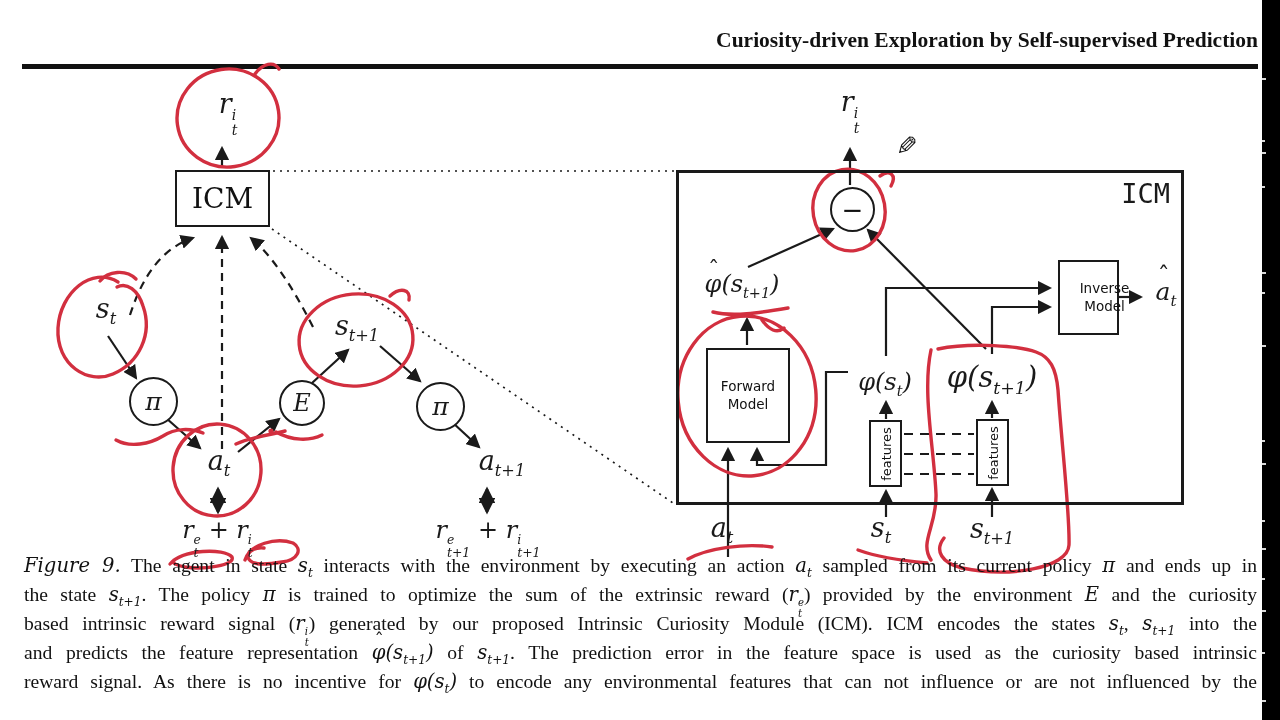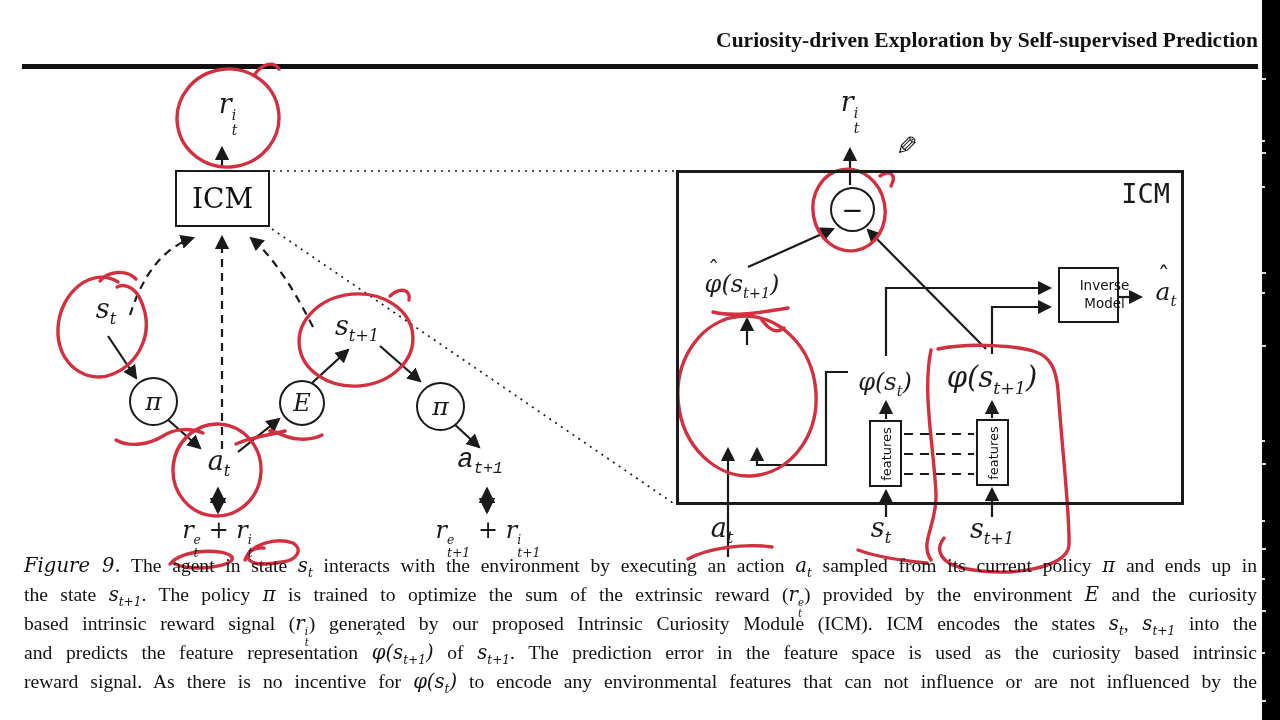--- a/index.html
+++ b/index.html
@@ -127,21 +127,21 @@
   <div class="abs circle-node math" style="left:129px;top:377px;width:45px;height:45px;font-size:25px;">π</div>
 
   <div class="abs circle-node math" style="left:279px;top:380px;width:42px;height:42px;font-size:24px;">E</div>
 
   <div class="abs lbl math" style="left:315px;top:310px;width:84px;font-size:27px;">s<sub>t+1</sub></div>
 
   <div class="abs circle-node math" style="left:416px;top:382px;width:45px;height:45px;font-size:25px;">π</div>
 
   <div class="abs lbl math" style="left:198px;top:445px;width:42px;font-size:27px;">a<sub>t</sub></div>
 
-  <div class="abs lbl math" style="left:446px;top:445px;width:68px;font-size:27px;font-family:Liberation Mono, monospace;">a<sub>t+1</sub></div>
+  <div class="abs lbl math" style="left:468px;top:445px;width:68px;font-size:27px;">a<sub>t+1</sub></div>
 
   <div class="abs lbl math" style="left:160px;top:516px;width:115px;font-size:24px;">r<span class="ss">
         <span>e</span>
         <span>t</span>
       </span> + r<span class="ss">
         <span>i</span>
         <span>t</span>
       </span></div>
 
   <div class="abs lbl math" style="left:408px;top:516px;width:160px;font-size:24px;">r<span class="ss">
@@ -160,34 +160,35 @@
   <div class="abs" id="pencil" style="left:896px;top:131px;">✎</div>
 
   <div class="abs" style="left:676px;top:170px;width:508px;height:335px;border:3px solid #1a1a1a;box-sizing:border-box;"></div>
 
   <div class="abs" style="left:1095px;top:178px;width:75px;text-align:right;font-family:'DejaVu Sans Mono','Liberation Mono',monospace;font-size:27px;color:#1a1a1a;">ICM</div>
 
   <div class="abs circle-node" style="left:830px;top:187px;width:41px;height:41px;font-size:26px;font-family:'DejaVu Sans',sans-serif;">−</div>
 
   <div class="abs lbl math" style="left:688px;top:270px;width:108px;font-size:24px;"><span class="hatw">φ<span class="hat">ˆ</span></span>(s<sub>t+1</sub>)</div>
 
+  <div class="abs boxnode" style="left:706px;top:348px;width:84px;height:95px;font-size:13.5px;line-height:1.3;">Forward Model</div>
 
   <div class="abs lbl math" style="left:842px;top:368px;width:86px;font-size:24px;">φ(s<sub>t</sub>)</div>
 
   <div class="abs lbl math" style="left:940px;top:360px;width:104px;font-size:29px;">φ(s<sub>t+1</sub>)</div>
 
   <div class="features-box" style="left:869px;top:420px;width:33px;height:67px;">
     <span class="features-txt">features</span>
   </div>
 
   <div class="features-box" style="left:976px;top:419px;width:33px;height:67px;">
     <span class="features-txt">features</span>
   </div>
 
-  <div class="abs boxnode" style="left:1058px;top:267px;width:61px;height:56px;font-size:13.5px;line-height:1.3;padding-left:32px;">Inverse Model</div>
+  <div class="abs boxnode" style="left:1058px;top:260px;width:61px;height:75px;font-size:13.5px;line-height:1.3;padding-left:32px;">Inverse Model</div>
 
   <div class="abs lbl math" style="left:1144px;top:277px;width:44px;font-size:25px;"><span class="hatw">a<span class="hat">ˆ</span></span><sub>t</sub></div>
 
   <div class="abs lbl math" style="left:700px;top:512px;width:44px;font-size:27px;">a<sub>t</sub></div>
 
   <div class="abs lbl math" style="left:860px;top:512px;width:42px;font-size:27px;">s<sub>t</sub></div>
 
   <div class="abs lbl math" style="left:950px;top:513px;width:84px;font-size:27px;">s<sub>t+1</sub></div>
 
   <div id="caption" class="abs">

